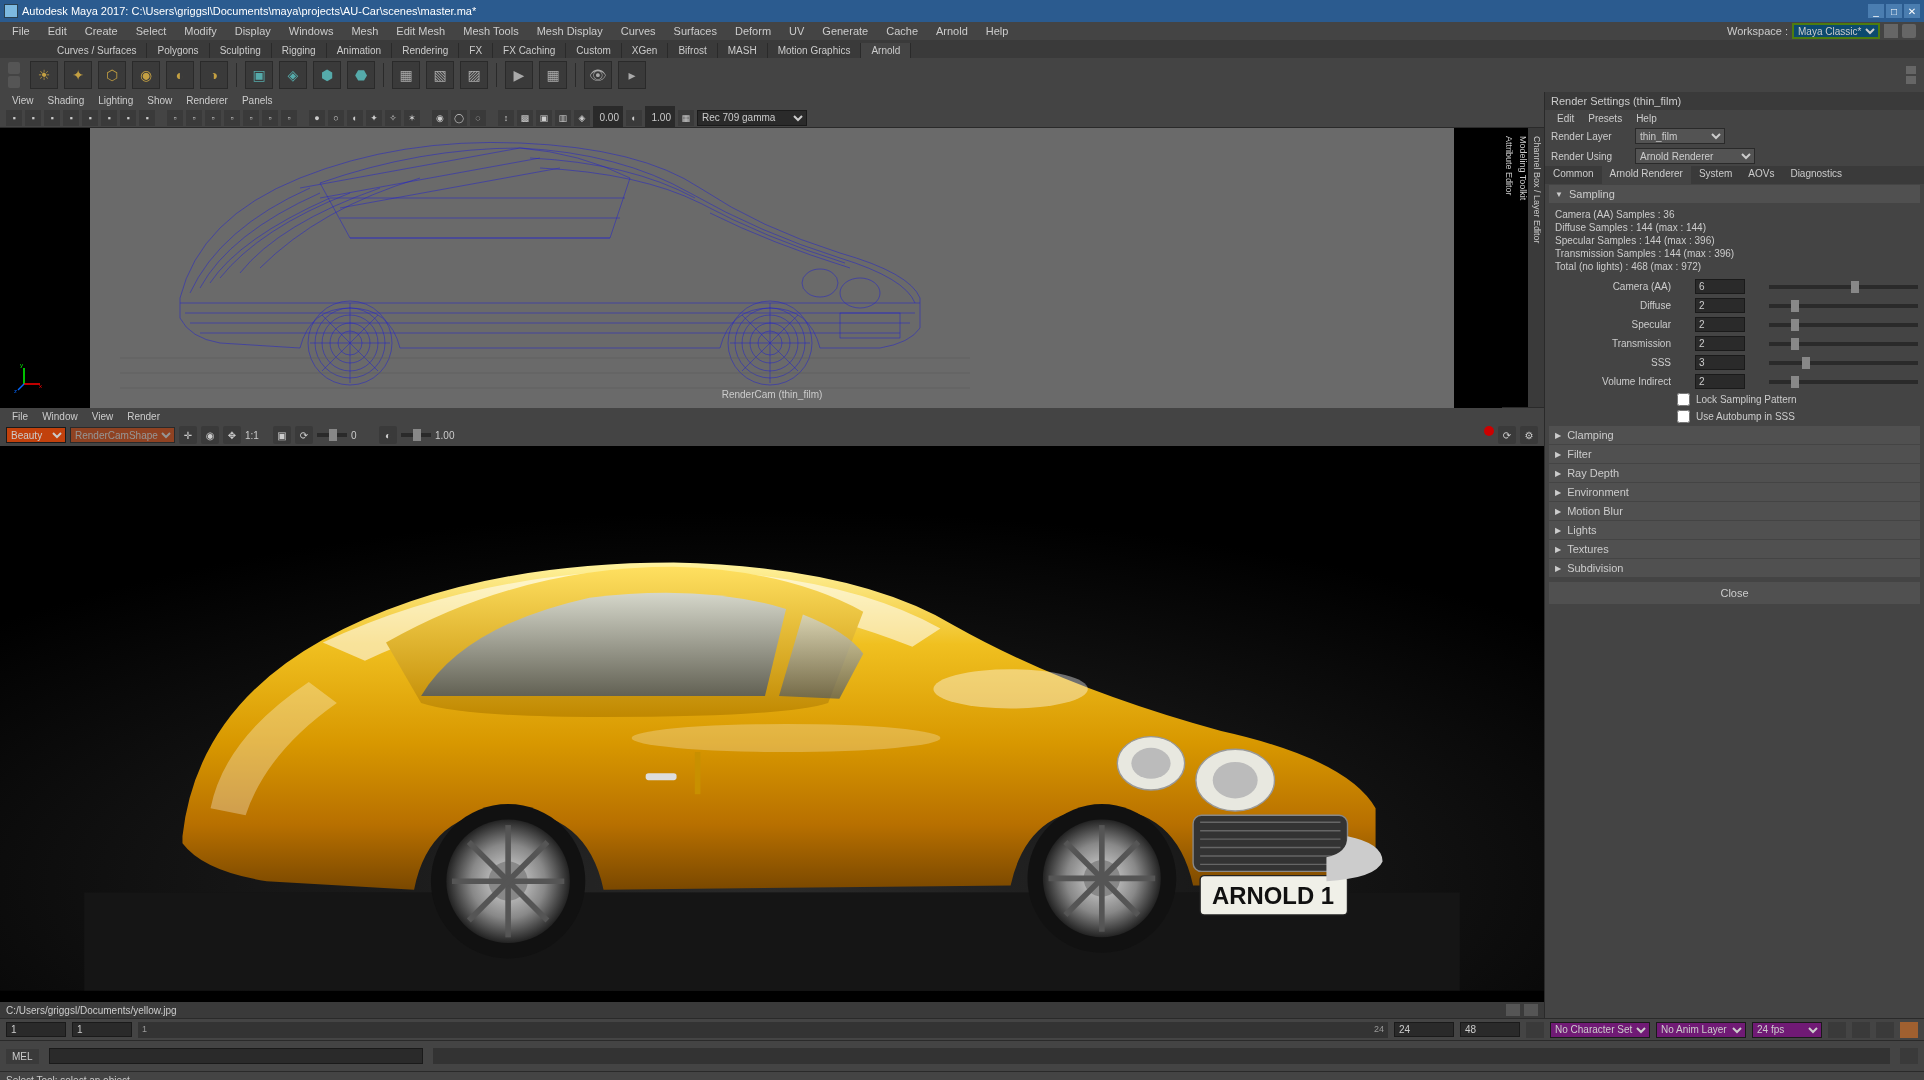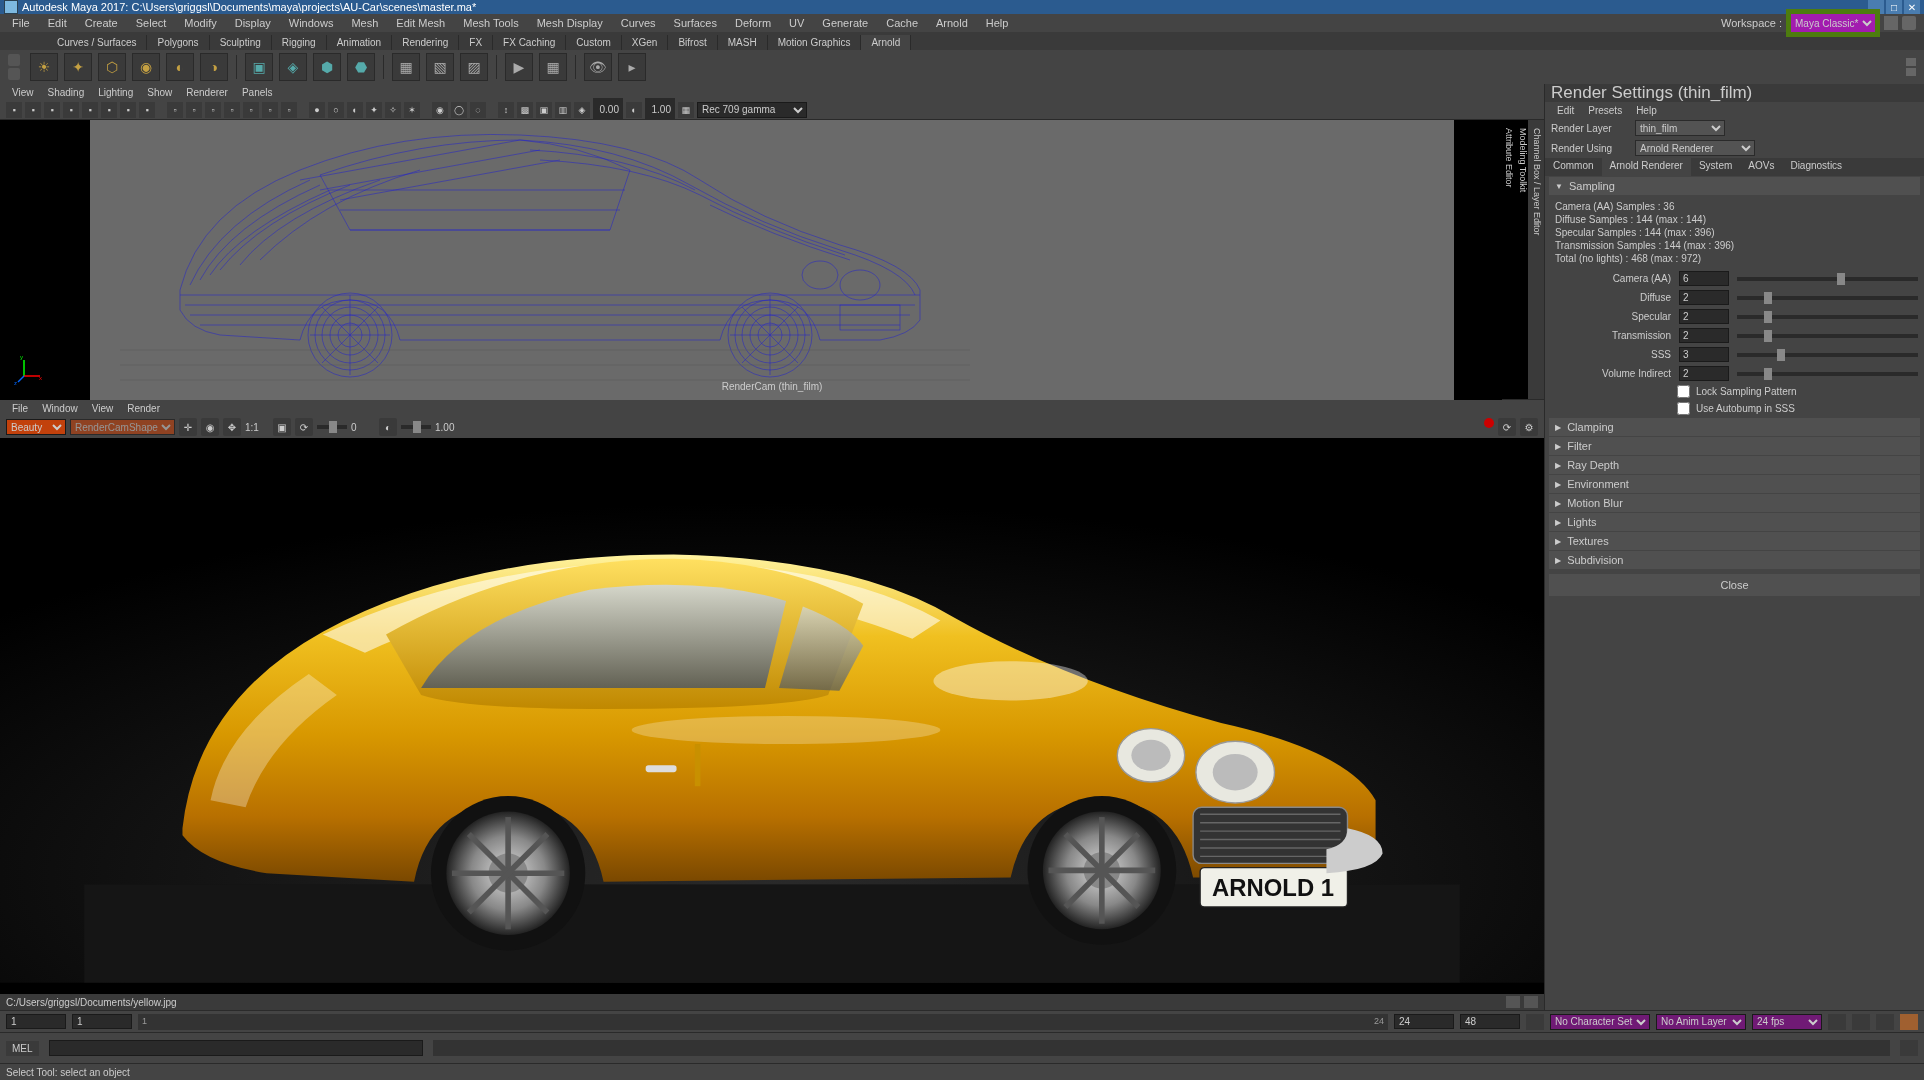--- a/index.html
+++ b/index.html
@@ -1,24 +1,24 @@
 <!DOCTYPE html>
 <html><head>
 <meta charset="utf-8">
 <style>
 * { margin:0; padding:0; box-sizing:border-box; font-family:Tahoma,Arial,sans-serif; }
 body { background:#444; color:#ccc; font-size:11px; overflow:hidden; width:1924px; height:1080px; position:relative; }
-.titlebar { background:#2b5b8f; color:#fff; height:14px; display:flex; align-items:center; padding:4px 4px; font-size:11px; }
+.titlebar { background:#2b5b8f; color:#fff; height:22px; display:flex; align-items:center; padding:4px 4px; font-size:11px; }
 .titlebar .icon { width:14px; height:14px; background:#7db9e0; margin-right:4px; border:1px solid #2a4050; }
 .titlebar .wincontrols { margin-left:auto; display:flex; gap:2px; }
 .titlebar .wincontrols div { width:16px; height:14px; background:#4a7db0; display:flex; align-items:center; justify-content:center; font-size:10px; cursor:pointer; }
 .menubar { background:#444; height:18px; display:flex; align-items:center; padding:0 4px; gap:2px; }
 .menubar .menu-item { padding:2px 8px; cursor:pointer; font-size:11px; }
 .menubar .workspace { margin-left:auto; display:flex; align-items:center; gap:4px; padding-right:4px; }
-.menubar .workspace select { background:#a21caf; color:#ccc; border:5px solid #4d7c0f; font-size:10px; height:28px; }
+.menubar .workspace select { background:#0c4a6e; color:#ccc; border:2px solid #4d7c0f; font-size:10px; height:16px; }
 .menubar .lock-icon { width:14px; height:14px; background:#666; border-radius:2px; }
 .shelf-tabs { background:#3a3a3a; height:18px; display:flex; align-items:flex-end; padding-left:47px; }
 .shelf-tabs .tab { padding:2px 10px; background:#3a3a3a; cursor:pointer; font-size:10px; border-right:1px solid #2a2a2a; }
 .shelf-tabs .tab.active { background:#444; }
 .shelf-bar { background:#444; height:34px; display:flex; align-items:center; padding:0 8px; gap:6px; }
 .shelf-bar .tool { width:28px; height:28px; background:#3a3a3a; border:1px solid #2a2a2a; display:flex; align-items:center; justify-content:center; cursor:pointer; font-size:14px; color:#aaa; }
 .shelf-bar .tool.gold { color:#c4a042; }
 .shelf-bar .tool.teal { color:#5aa; }
 .shelf-bar .divider { width:1px; height:24px; background:#2a2a2a; margin:0 2px; }
 .shelf-bar .small { width:12px; height:12px; background:#555; border-radius:2px; }
@@ -48,33 +48,33 @@
 .arnold-toolbar .slider .thumb { position:absolute; width:8px; height:12px; background:#888; top:-4px; left:40%; }
 .arnold-toolbar .val { font-size:10px; min-width:24px; }
 .arnold-toolbar .status { margin-left:auto; display:flex; gap:4px; }
 .arnold-toolbar .status .dot { width:10px; height:10px; border-radius:50%; }
 .renderview { flex:1; background:#000; position:relative; overflow:hidden; }
 .renderview svg { width:100%; height:100%; }
 .path-bar { background:#3a3a3a; height:16px; display:flex; align-items:center; padding:0 6px; font-size:10px; }
 .path-bar .icons { margin-left:auto; display:flex; gap:4px; }
 .path-bar .icons div { width:14px; height:12px; background:#555; cursor:pointer; }
 .right-panel { width:380px; background:#444; display:flex; flex-direction:column; border-left:1px solid #2a2a2a; }
-.right-panel .panel-title { background:#3a3a3a; height:18px; display:flex; align-items:center; padding:0 6px; font-size:17px; }
+.right-panel .panel-title { background:#3a3a3a; height:18px; display:flex; align-items:center; padding:0 6px; font-size:11px; }
 .right-panel .panel-menu { background:#444; height:16px; display:flex; align-items:center; padding:0 6px; gap:2px; }
 .right-panel .panel-menu .menu-item { padding:1px 6px; cursor:pointer; font-size:10px; }
 .right-panel .row-select { display:flex; align-items:center; padding:2px 6px; gap:4px; }
 .right-panel .row-select label { font-size:10px; min-width:80px; }
 .right-panel .row-select select { flex:1; background:#535353; color:#ccc; border:1px solid #2a2a2a; font-size:10px; height:16px; }
 .right-panel .tabs { display:flex; background:#3a3a3a; height:18px; }
 .right-panel .tabs .tab { padding:2px 8px; cursor:pointer; font-size:10px; }
 .right-panel .tabs .tab.active { background:#444; }
 .right-panel .section-header { background:#505050; height:18px; display:flex; align-items:center; padding:0 6px; gap:6px; font-size:11px; cursor:pointer; margin:1px 4px; }
 .right-panel .section-header .arrow { font-size:8px; }
 .right-panel .stats { padding:4px 10px; font-size:10px; line-height:1.3; }
-.right-panel .param-row { display:flex; align-items:center; padding:2px 6px; gap:8px; }
+.right-panel .param-row { display:flex; align-items:center; padding:2px 6px; gap:24px; }
 .right-panel .param-row label { font-size:10px; text-align:right; min-width:120px; }
 .right-panel .param-row input[type=text] { width:50px; background:#2a2a2a; color:#ccc; border:1px solid #1a1a1a; font-size:10px; padding:1px 3px; }
 .right-panel .param-row .slider { flex:1; height:4px; background:#2a2a2a; position:relative; }
 .right-panel .param-row .slider .thumb { position:absolute; width:8px; height:12px; background:#888; top:-4px; }
 .right-panel .check-row { display:flex; align-items:center; padding:2px 6px 2px 132px; gap:6px; }
 .right-panel .check-row input[type=checkbox] { }
 .right-panel .check-row label { font-size:10px; }
 .right-panel .close-btn { margin-top:auto; background:#505050; height:22px; display:flex; align-items:center; justify-content:center; cursor:pointer; margin:4px; }
 .bottom-bars { height:66px; background:#444; }
 .timeline { height:22px; display:flex; align-items:center; padding:0 6px; gap:6px; border-top:1px solid #2a2a2a; }

